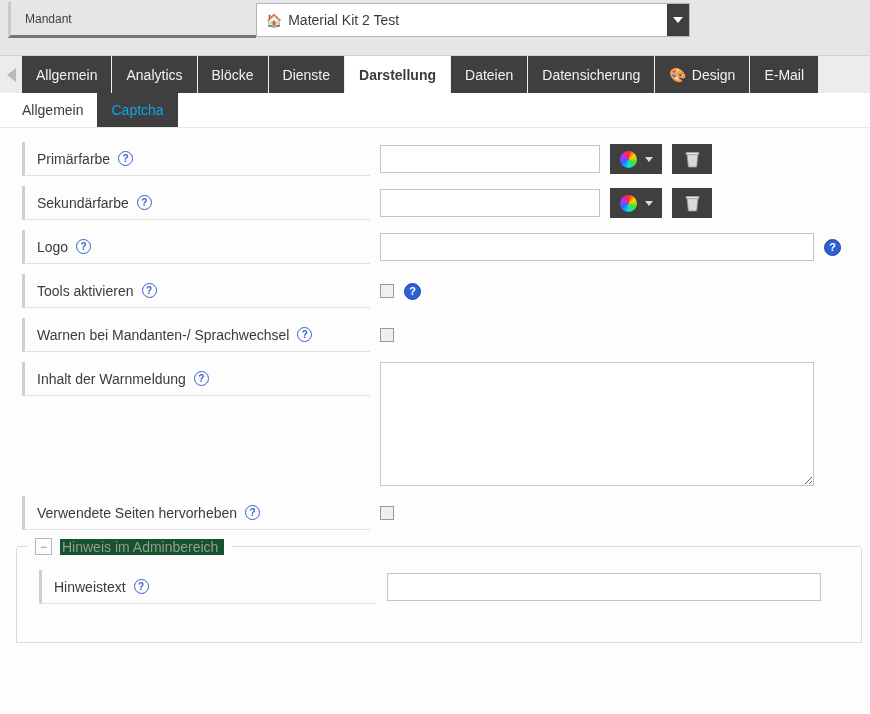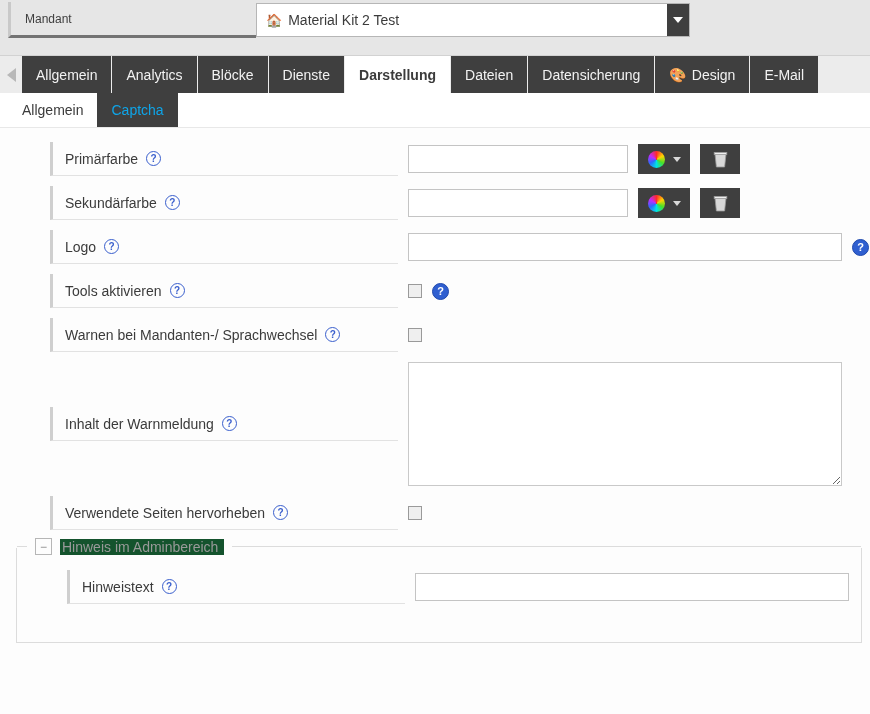--- a/index.html
+++ b/index.html
@@ -140,24 +140,23 @@
 
   
   .form-area {
     background: #fdfdfd;
     padding-top: 14px;
     position: relative;
     height: 587px;
   }
   .row {
     display: flex;
-    align-items: center;
+    align-items: flex-start;
     padding: 0 0 0 22px;
     margin-bottom: 10px;
-    margin-left: 28px;
   }
   .row-label {
     width: 348px;
     flex: none;
     border-left: 3px solid #cfcfcf;
     border-bottom: 1px solid #e2e2e2;
     min-height: 34px;
     display: flex;
     align-items: center;
     gap: 8px;

